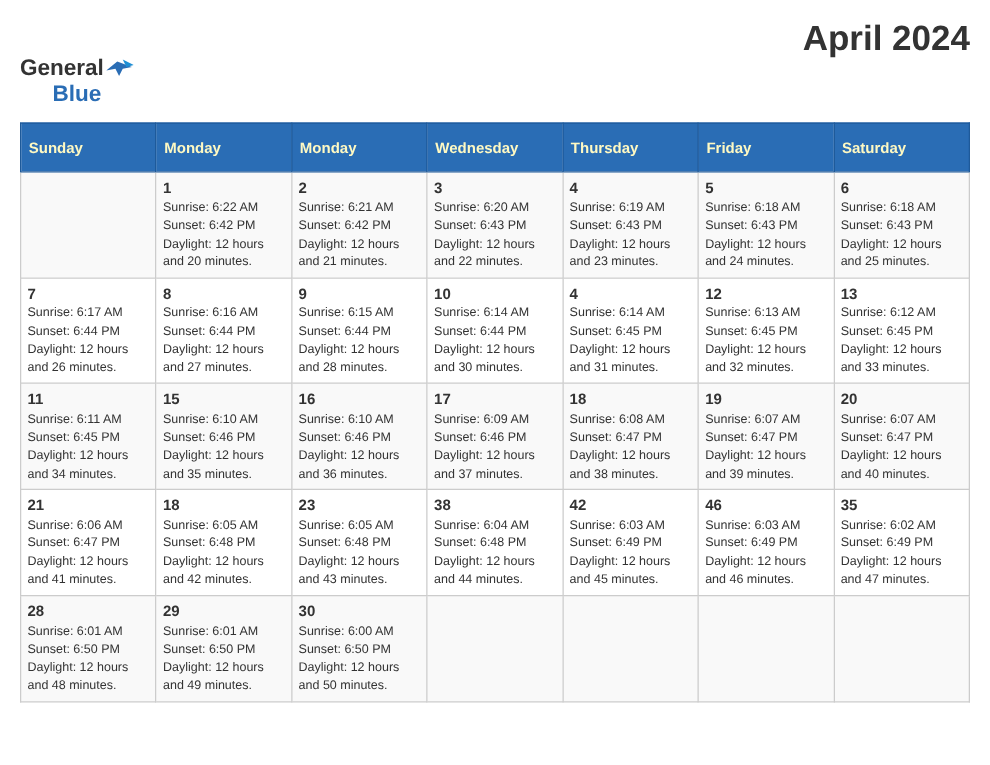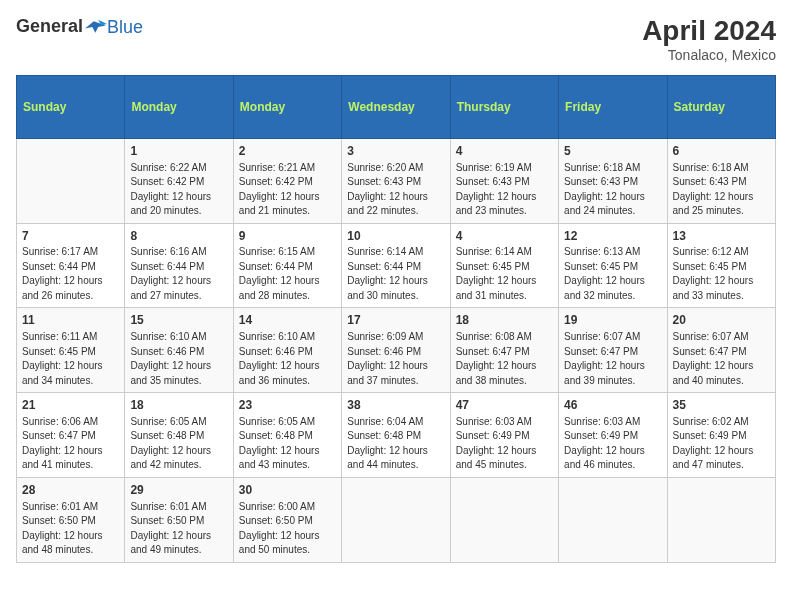--- a/index.html
+++ b/index.html
@@ -22,21 +22,21 @@
       gap: 4px;
     }
     .logo-text-general {
       font-size: 18px;
       font-weight: bold;
       color: #333;
       line-height: 1.1;
     }
     .logo-text-blue {
       font-size: 18px;
-      font-weight: normal;
+      font-weight: bold;
       color: #2a6db5;
       line-height: 1.1;
     }
     .logo-icon {
       width: 22px;
       height: 22px;
     }
     .title-block {
       text-align: right;
     }
@@ -50,24 +50,24 @@
       font-size: 14px;
       color: #555;
     }
     table {
       width: 100%;
       border-collapse: collapse;
       font-size: 11px;
     }
     thead tr th {
       background-color: #2a6db5;
-      color: #bef264;
+      color: #fef9c3;
       font-size: 12px;
       font-weight: bold;
-      padding: 24px 6px;
+      padding: 12px 6px;
       text-align: left;
       border: 1px solid #1e5a9a;
     }
     tbody tr td {
       border: 1px solid #ccc;
       vertical-align: top;
       padding: 4px 5px;
       width: 108px;
       min-height: 70px;
       color: #333;
@@ -92,34 +92,33 @@
     }
     td.empty {
       background: #f5f5f5;
     }
   </style>
 </head>
 <body>
 
 <div class="header">
   <div class="logo">
-    <div style="display:flex;flex-direction:row;align-items:flex-end;">
+    <div style="display:flex;flex-direction:column;align-items:center;margin-top:28px;">
       <div style="display:flex;align-items:center;gap:2px;">
         <span class="logo-text-general">General</span>
         <svg class="logo-icon" viewBox="0 0 30 24" fill="none">
           <polygon points="12,4 28,10 18,12 14,20 10,12 0,14" fill="#2a6db5"></polygon>
           <polygon points="18,2 30,8 22,10" fill="#1e8fd4"></polygon>
         </svg>
       </div>
       <span class="logo-text-blue">Blue</span>
     </div>
   </div>
   <div class="title-block">
     <div class="month-title">April 2024</div>
-    <div class="subtitle">Tonalaco, Mexico</div>
   </div>
 </div>
 
 <table>
   <thead>
     <tr id="header-row">
         <th>Sunday</th>
         <th>Monday</th>
         <th>Monday</th>
         <th>Wednesday</th>
@@ -189,21 +188,21 @@
       <tr>
         <td>
           <span class="day-num">11</span>
           <div class="day-info">Sunrise: 6:11 AM<br>Sunset: 6:45 PM<br>Daylight: 12 hours<br>and 34 minutes.</div>
         </td>
         <td>
           <span class="day-num">15</span>
           <div class="day-info">Sunrise: 6:10 AM<br>Sunset: 6:46 PM<br>Daylight: 12 hours<br>and 35 minutes.</div>
         </td>
         <td>
-          <span class="day-num">14</span>
+          <span class="day-num">16</span>
           <div class="day-info">Sunrise: 6:10 AM<br>Sunset: 6:46 PM<br>Daylight: 12 hours<br>and 36 minutes.</div>
         </td>
         <td>
           <span class="day-num">17</span>
           <div class="day-info">Sunrise: 6:09 AM<br>Sunset: 6:46 PM<br>Daylight: 12 hours<br>and 37 minutes.</div>
         </td>
         <td>
           <span class="day-num">18</span>
           <div class="day-info">Sunrise: 6:08 AM<br>Sunset: 6:47 PM<br>Daylight: 12 hours<br>and 38 minutes.</div>
         </td>
@@ -227,21 +226,21 @@
         </td>
         <td>
           <span class="day-num">23</span>
           <div class="day-info">Sunrise: 6:05 AM<br>Sunset: 6:48 PM<br>Daylight: 12 hours<br>and 43 minutes.</div>
         </td>
         <td>
           <span class="day-num">38</span>
           <div class="day-info">Sunrise: 6:04 AM<br>Sunset: 6:48 PM<br>Daylight: 12 hours<br>and 44 minutes.</div>
         </td>
         <td>
-          <span class="day-num">47</span>
+          <span class="day-num">42</span>
           <div class="day-info">Sunrise: 6:03 AM<br>Sunset: 6:49 PM<br>Daylight: 12 hours<br>and 45 minutes.</div>
         </td>
         <td>
           <span class="day-num">46</span>
           <div class="day-info">Sunrise: 6:03 AM<br>Sunset: 6:49 PM<br>Daylight: 12 hours<br>and 46 minutes.</div>
         </td>
         <td>
           <span class="day-num">35</span>
           <div class="day-info">Sunrise: 6:02 AM<br>Sunset: 6:49 PM<br>Daylight: 12 hours<br>and 47 minutes.</div>
         </td>

